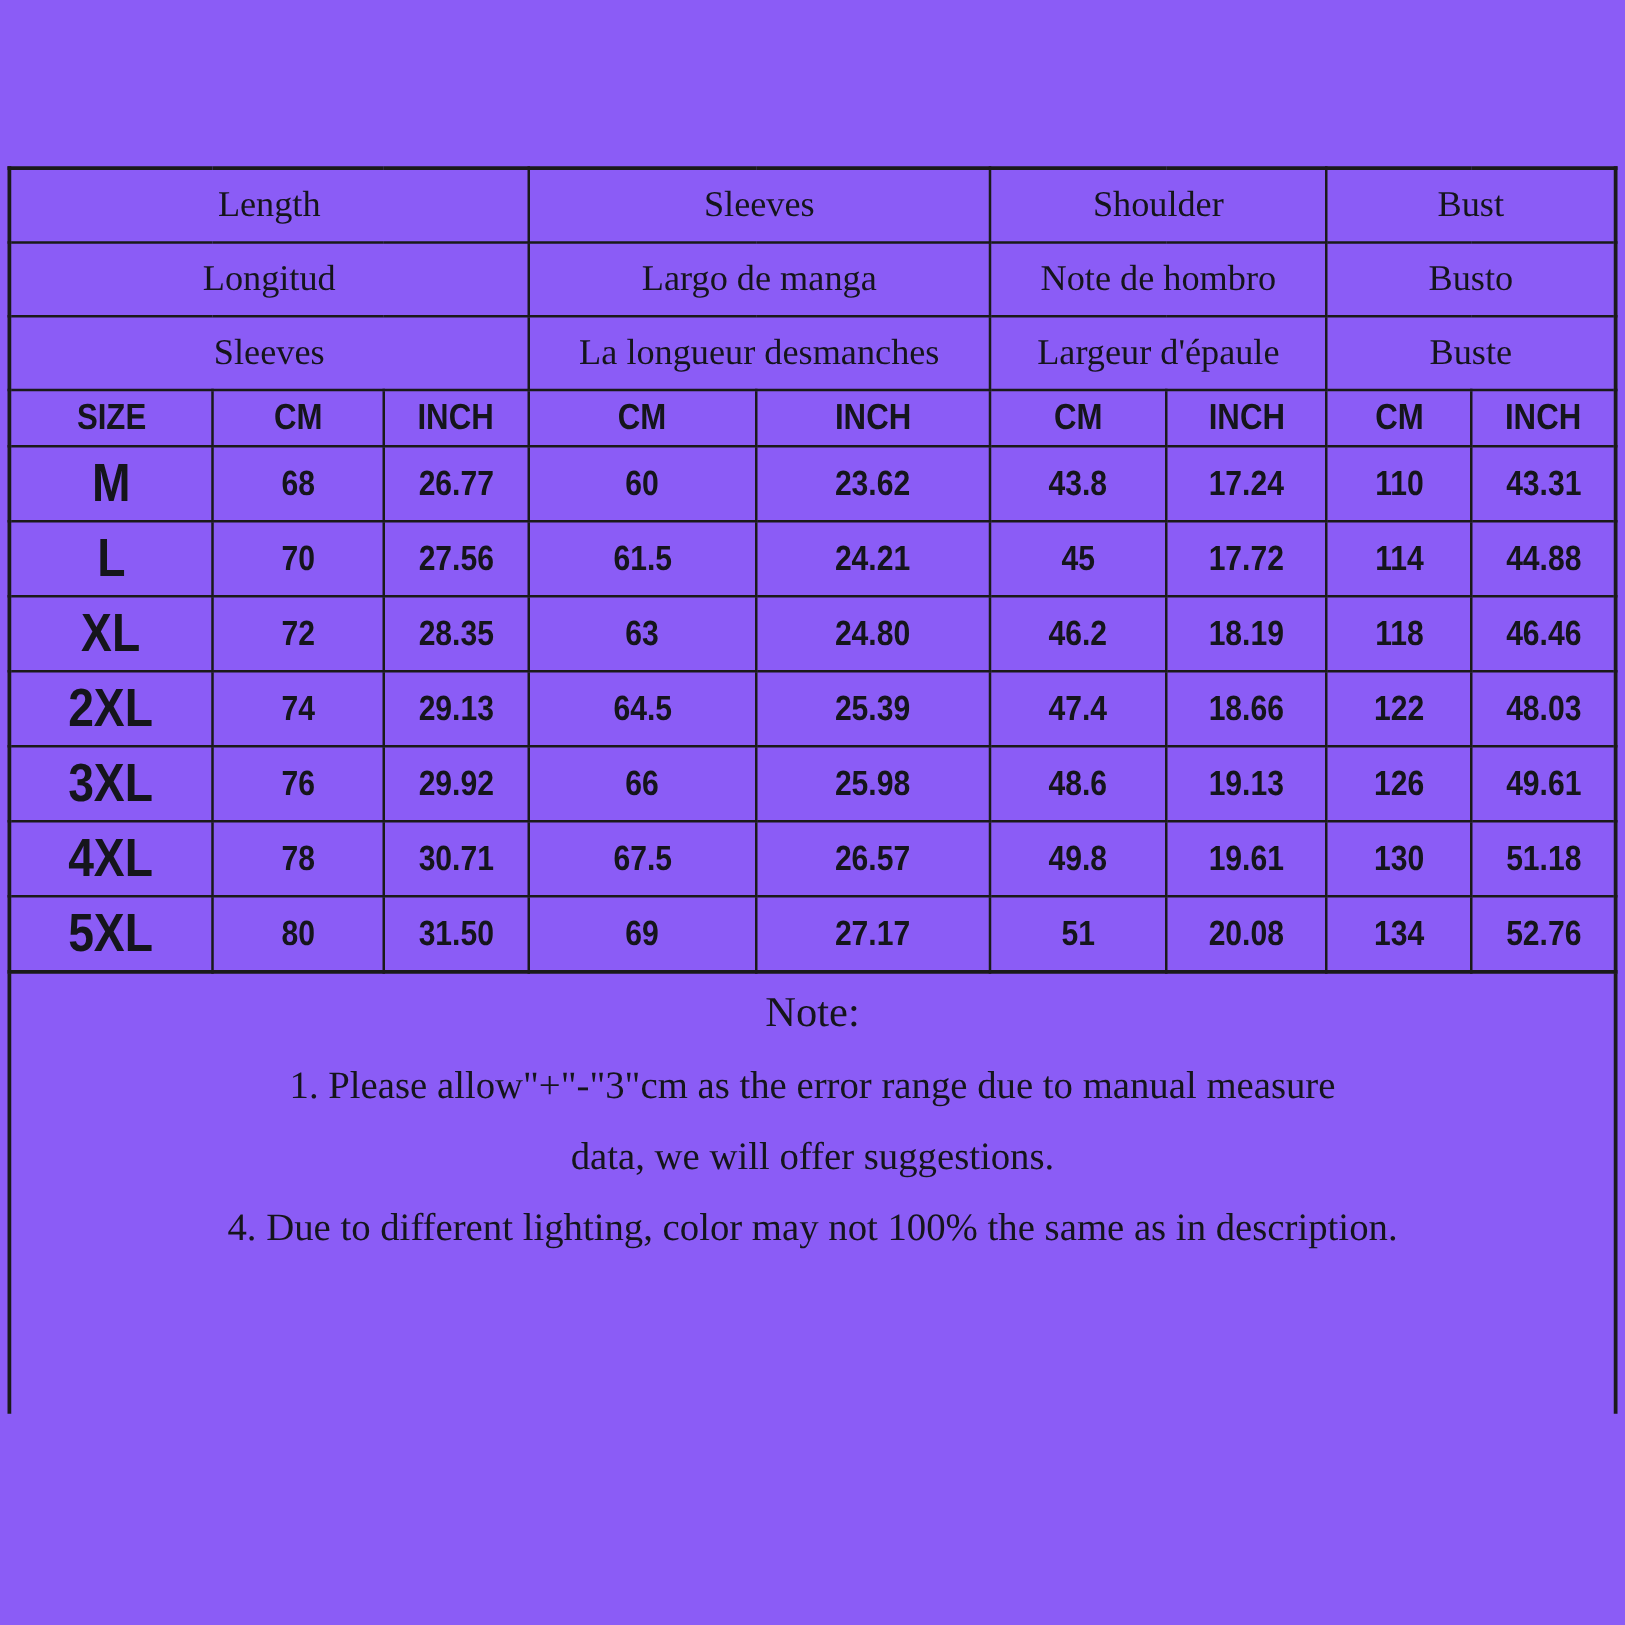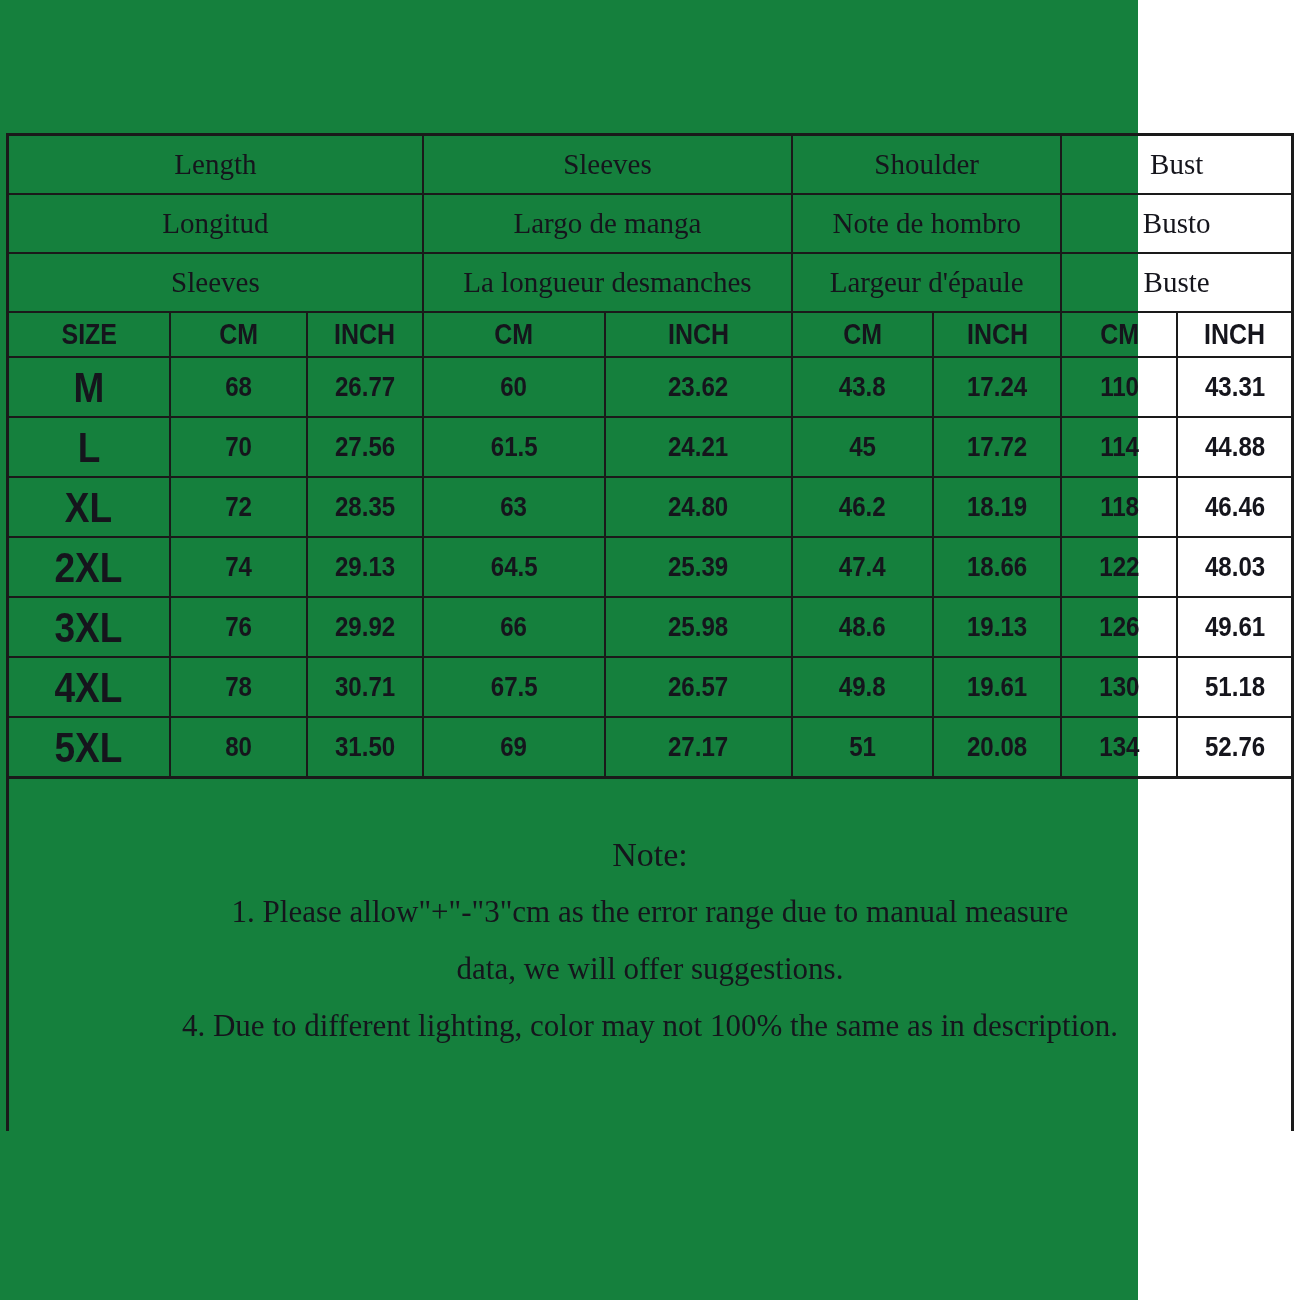--- a/index.html
+++ b/index.html
@@ -1,20 +1,20 @@
 <!DOCTYPE html>
 <html><head>
 <meta charset="utf-8">
 <style>
   html, body { margin: 0; padding: 0; background: #ffffff; }
   .canvas {
     position: relative;
-    width: 1138px;
+    width: 1300px;
     height: 1300px;
-    background: #15803d;
+    background: #8b5cf6;
     font-family: "Liberation Serif", serif;
     color: #15151c;
   }
   .sheet {
     position: absolute;
     left: 6px;
     top: 133px;
     width: 1288px;
   }
   table.size-table {
@@ -52,21 +52,20 @@
     border-left: 3px solid #1a1a1a;
     border-right: 3px solid #1a1a1a;
     height: 352px;
     text-align: center;
     overflow: hidden;
   }
   .note-title {
     padding-top: 3px;
     line-height: 57px;
     font-size: 34px;
-    margin-top: 44px;
   }
   .note-line {
     line-height: 57px;
     font-size: 31px;
   }
 </style>
 </head>
 <body>
 
 <div class="canvas">

